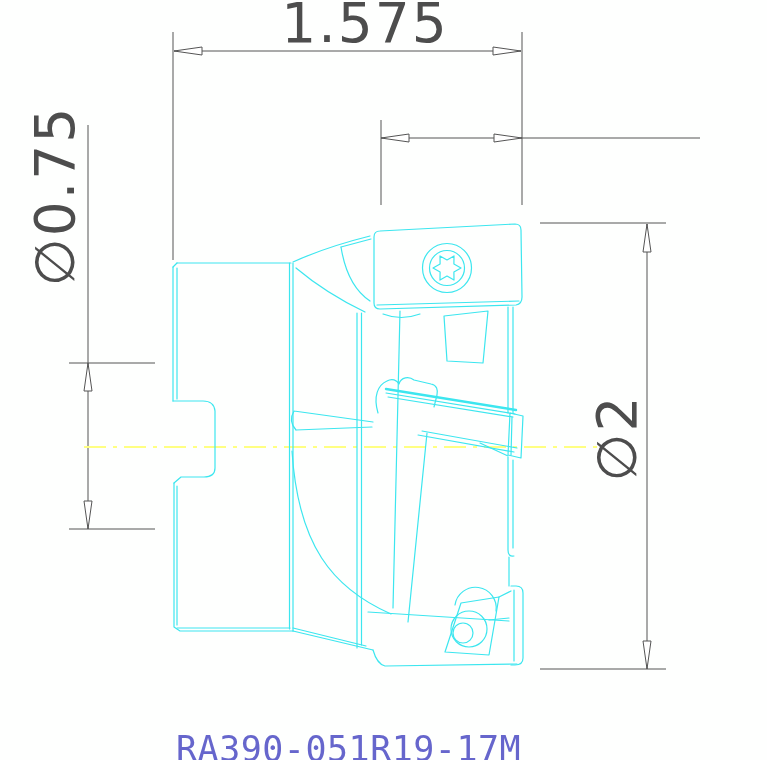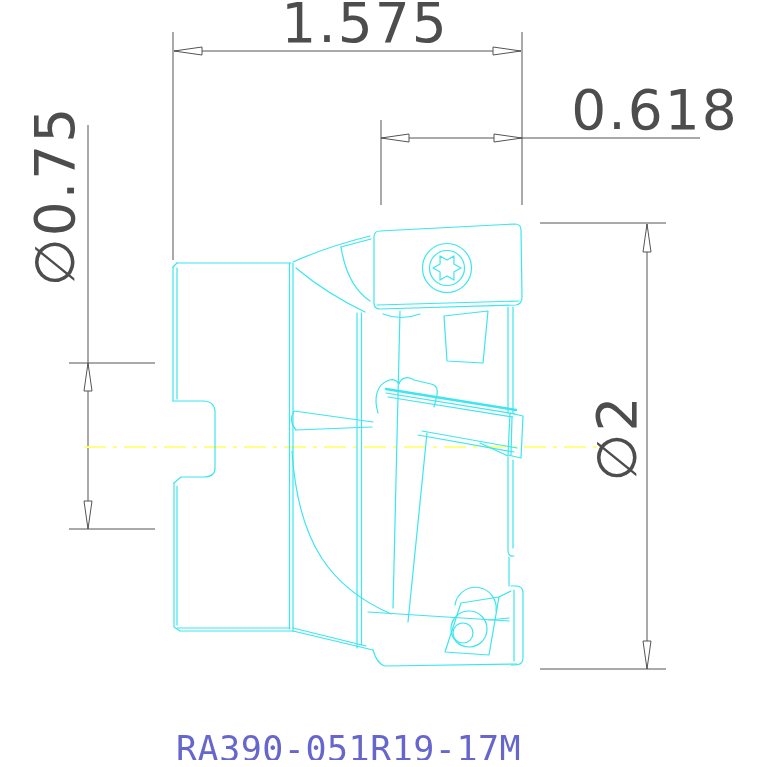--- a/index.html
+++ b/index.html
@@ -116,21 +116,20 @@
         <circle cx="463" cy="633" r="10"></circle>
         <path d="M499,597 L511,591 M489,620 L509,618"></path>
         <path d="M511,586 H516 Q523,586 523,593 V658 Q523,665 515,665 H511"></path>
         <path d="M514,590 V661"></path>
       </g>
     </g>
   </svg>
 
   <div class="dimtext" style="left:255px;top:-5px;width:220px;">1.575</div>
 
-  <div class="dimtext" style="left:545px;top:82px;width:220px;">0.618</div>
 
   <div class="dimtext vtext" style="left:-55px;top:168px;width:220px;height:56px;">∅0.75</div>
 
   <div class="dimtext vtext" style="left:507px;top:410px;width:220px;height:56px;">∅2</div>
 
   <div class="partnum" style="left:176px;top:729px;">RA390-051R19-17M</div>
 
 </div>
 
 </body></html>

